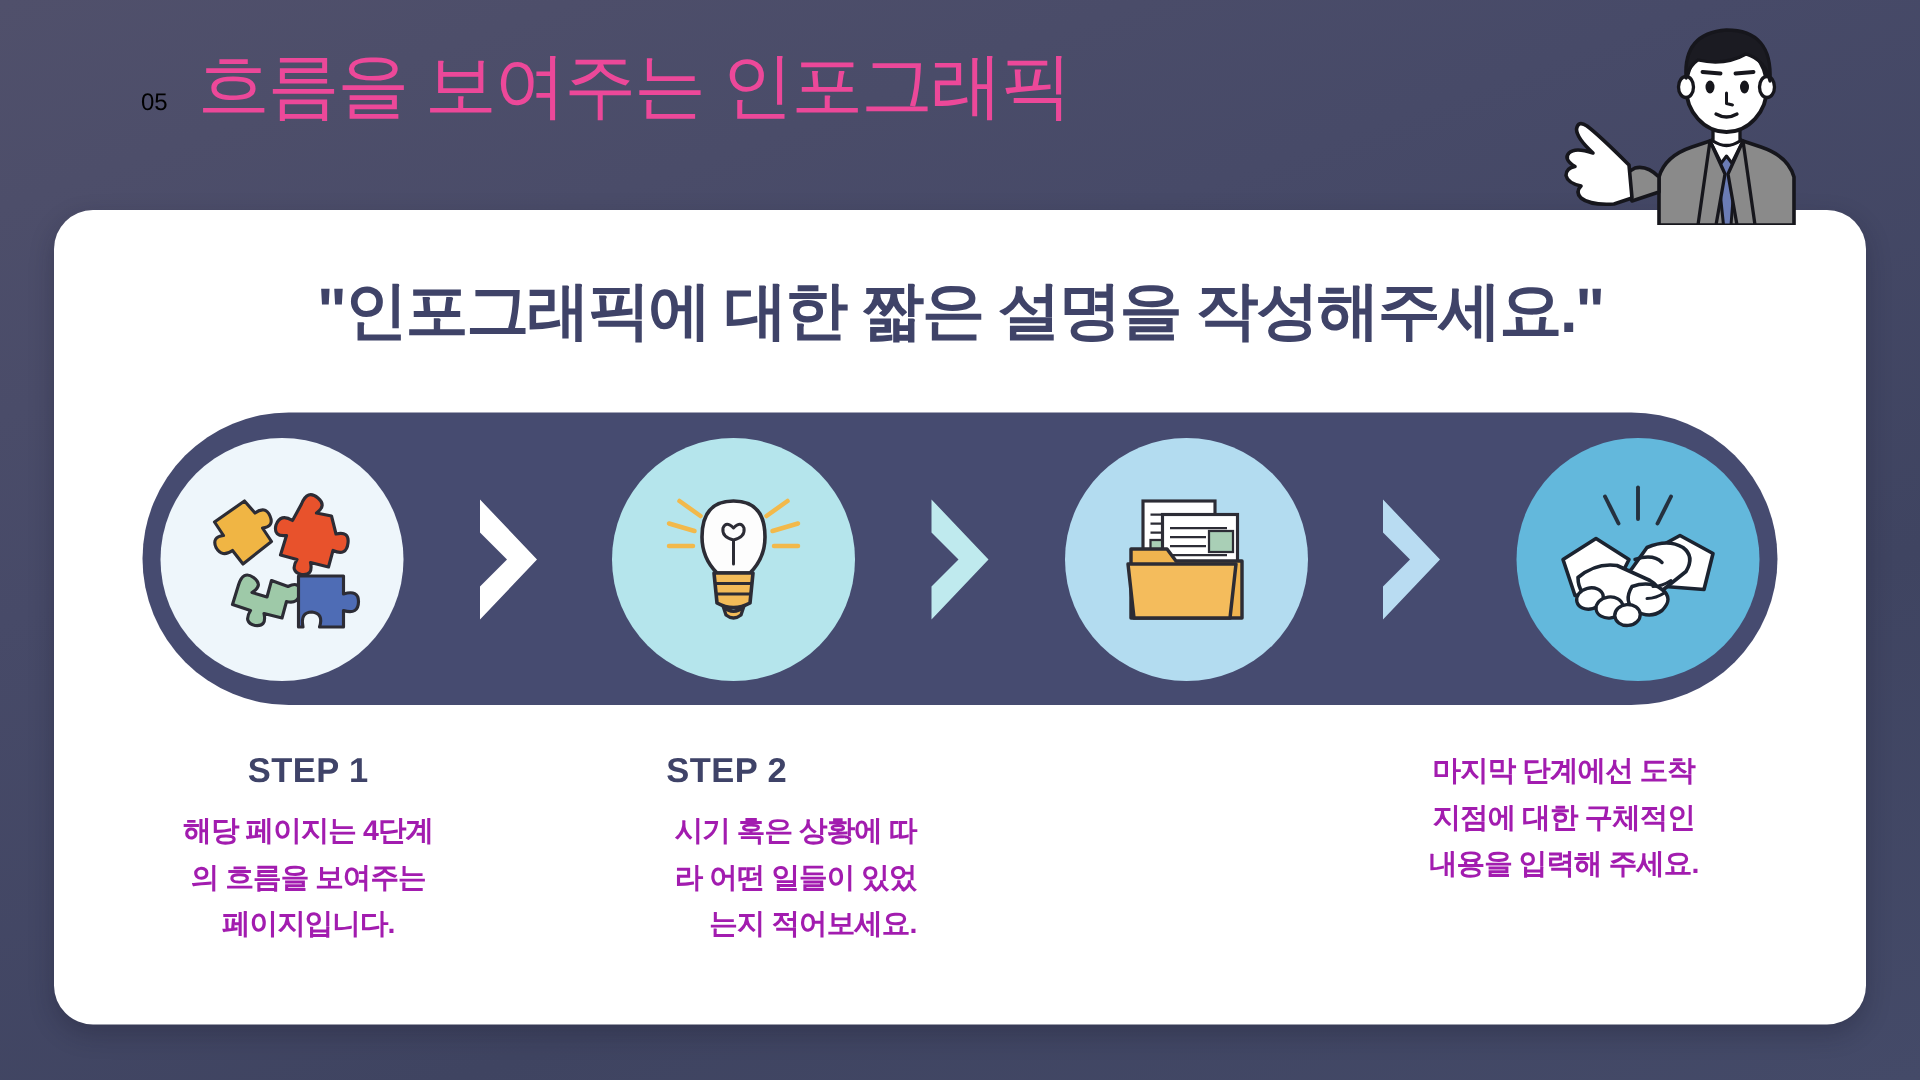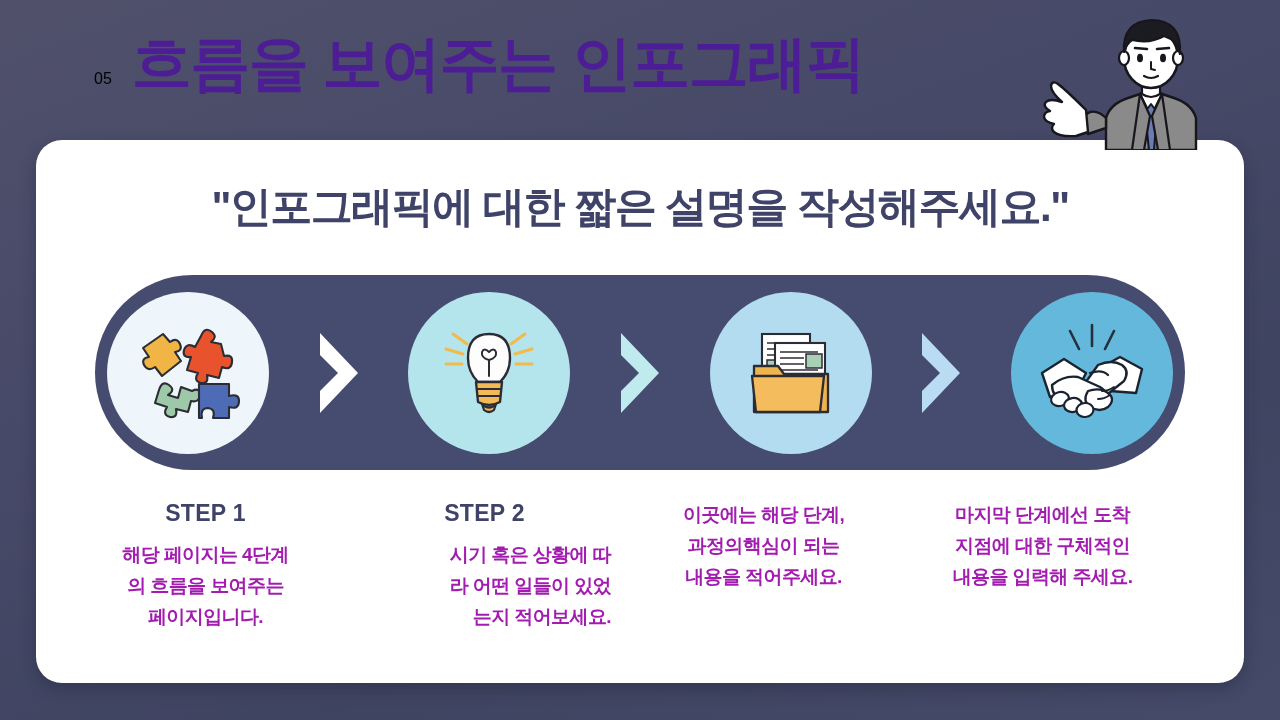--- a/index.html
+++ b/index.html
@@ -18,23 +18,23 @@
     position: absolute;
     top: 34px;
     left: 50px;
     display: flex;
     align-items: baseline;
     gap: 20px;
     z-index: 5;
     margin-left: 44px;
   }
   #slide-title {
-    font-size: 60px;
-    font-weight: 700;
-    color: #4c1d95;
+    font-size: 48px;
+    font-weight: 400;
+    color: #ec4899;
     letter-spacing: -1.5px;
     line-height: 1;
     white-space: nowrap;
   }
 
   
   #presenter {
     position: absolute;
     top: 0;
     right: 34px;
@@ -328,23 +328,20 @@
     </div>
 
     <div class="step-col">
       <div class="step-label">STEP 2</div>
       <div class="step-desc" style="white-space: pre-line; text-align: right;">시기 혹은 상황에 따
 라 어떤 일들이 있었
 는지 적어보세요.</div>
     </div>
 
     <div class="step-col">
-      <div class="step-desc" style="white-space: pre-line;">이곳에는 해당 단계,
-과정의핵심이 되는
-내용을 적어주세요.</div>
     </div>
 
     <div class="step-col">
       <div class="step-desc" style="white-space: pre-line;">마지막 단계에선 도착
 지점에 대한 구체적인
 내용을 입력해 주세요.</div>
     </div>
 
   </div>
 </div>

